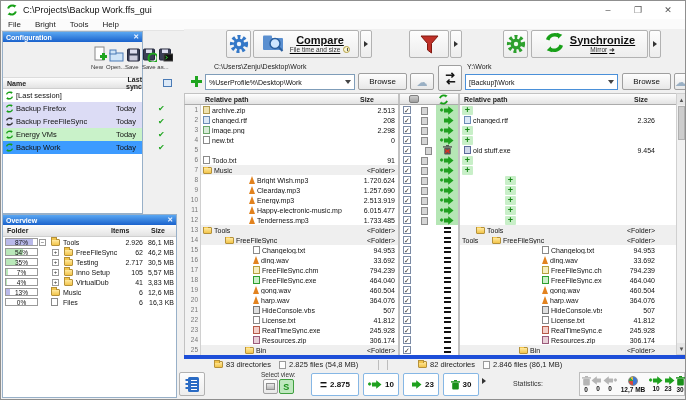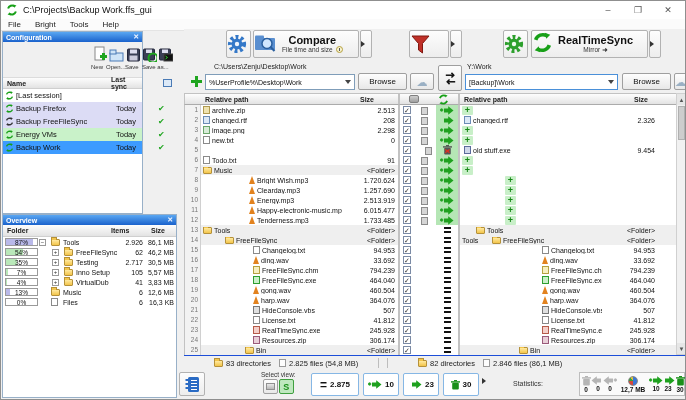--- a/index.html
+++ b/index.html
@@ -54,21 +54,21 @@
 .fi-res{background:#e9cfd8;border-color:#9a5a7a;}
 .fi-gray{background:#d5d5d5;border-color:#8a8a8a;}
 .cone{width:0;height:0;border-left:3.5px solid transparent;border-right:3.5px solid transparent;border-bottom:8px solid #e2821e;display:inline-block;flex:none;}
 .cb{width:8px;height:8px;background:#fff;border:1px solid #7a8aa5;font-size:7px;line-height:7px;color:#333;text-align:center;display:inline-block;flex:none;}
 .eq{width:7px;height:6px;border-top:2px solid #111;border-bottom:2px solid #111;display:inline-block;}
 .pie{width:10px;height:10px;border-radius:50%;display:inline-block;background:conic-gradient(#3b76d6 0 50%,#d6483b 50% 75%,#3ba03b 75% 90%,#e0c23b 90%);border:1px solid #888;}
 .clock{width:7px;height:7px;border-radius:50%;background:#f7f3d0;border:1px solid #b5a040;display:inline-block;position:relative;margin-left:3px;flex:none;}
 .clock::after{content:"";position:absolute;left:2.5px;top:1.2px;width:1px;height:2.6px;background:#555;}
 .cathdr{width:10px;height:8px;background:linear-gradient(#cfcfcf,#9f9f9f);border:1px solid #7f7f7f;border-radius:2px;display:inline-block;}
 
-.tbtn{position:absolute;top:29px;height:28px;background:linear-gradient(#fdfdfd,#ededed);border:1px solid #b2b2b2;border-radius:2px;display:flex;align-items:center;}
+.tbtn{position:absolute;top:29px;height:28px;background:linear-gradient(#fdfdfd,#ededed);border:1px solid #b2b2b2;border-radius:2px;display:flex;align-items:center;justify-content:center;text-decoration:underline;}
 .bigtxt{font-size:11px;font-weight:bold;color:#111;line-height:11px;}
 .subtxt{font-size:6.5px;color:#333;display:flex;align-items:center;justify-content:center;line-height:8px;}
 .ddarrow{width:0;height:0;border-left:4px solid #333;border-top:3px solid transparent;border-bottom:3px solid transparent;}
 
 .flabel{font-size:7px;color:#222;}
 .combo{position:absolute;top:73px;height:16px;background:#fff;border:1px solid #7f9db9;font-size:7px;color:#111;display:flex;align-items:center;padding:0 3px;}
 .combo .ca{margin-left:auto;width:0;height:0;border-left:3.5px solid transparent;border-right:3.5px solid transparent;border-top:4px solid #444;}
 .btn{position:absolute;top:72px;height:17px;background:linear-gradient(#fdfdfd,#e8e8e8);border:1px solid #9f9f9f;border-radius:2px;font-size:8px;color:#111;display:flex;align-items:center;justify-content:center;}
 .cloudg{font-size:11px;color:#9ab0c4;line-height:10px;}
 
@@ -83,21 +83,21 @@
 .mrow{height:10px;display:flex;align-items:center;position:relative;}
 .mcat{position:absolute;left:21px;}
 .mact{position:absolute;left:36px;right:0;top:0;bottom:0;display:flex;align-items:center;justify-content:center;}
 .mact.green{background:#b5e6b5;}
 .pluscell{width:11px;height:9px;background:#c8efc8;color:#178717;font-size:9px;font-weight:bold;line-height:8px;text-align:center;flex:none;border-radius:1px;}
 .scrollbar{position:absolute;left:675px;top:92px;width:11px;height:262px;background:#f1f1f1;border:1px solid #d0d0d0;}
 .sb-btn{height:11px;display:flex;align-items:center;justify-content:center;font-size:6px;color:#555;background:#e6e6e6;}
 .sb-thumb{position:absolute;top:12px;left:1px;right:1px;height:34px;background:#cdcdcd;border:1px solid #b0b0b0;}
 .sb-down{position:absolute;bottom:0;left:0;right:0;}
 
-.statusbar{left:183px;top:354px;width:503px;height:15px;background:#f0f0f0;display:flex;align-items:center;font-size:7.5px;color:#222;border-top:1px solid #1d4ed8;}
+.statusbar{left:183px;top:354px;width:503px;height:15px;background:#f0f0f0;display:flex;align-items:center;font-size:7.5px;color:#222;border-top:4px solid #1d4ed8;}
 .st-sec{display:flex;align-items:center;height:100%;}
 .st-div{width:1px;height:10px;background:#bdbdbd;margin:0 4px;}
 
 .bottombar{left:176px;top:369px;width:510px;height:29px;background:#f0f0f0;}
 .vbtn{position:absolute;top:3px;height:23px;background:#fff;border:1px solid #86b7e5;border-radius:2px;display:flex;align-items:center;justify-content:center;gap:3px;font-size:8px;font-weight:bold;color:#111;}
 .statbox{position:absolute;left:402px;top:2px;width:106px;height:24px;background:#fafafa;border:1px solid #bdbdbd;display:flex;align-items:center;}
 .stat-item{display:flex;flex-direction:column;align-items:center;justify-content:center;flex:none;}
 .stat-item .v{font-size:6.5px;font-weight:bold;color:#111;line-height:7px;}
 .sash{left:176px;top:30px;width:7px;height:368px;background:#f0f0f0;}
 .toolband{left:183px;top:28px;width:503px;height:64px;background:#f0f0f0;}
@@ -130,21 +130,21 @@
 <div class="abs menubar" id="menubar">
     <span class="menu-item">File</span>
     <span class="menu-item">Bright</span>
     <span class="menu-item">Tools</span>
     <span class="menu-item">Help</span>
   </div>
 
 <div class="abs toolband"></div>
 <div class="abs sash"></div>
 
-<div class="panel" style="left:1px;top:30px;width:141px;height:183px;">
+<div class="panel" style="left:1px;top:30px;width:141px;height:183px;text-align:right;">
   <div class="ptitle">
       <span>Configuration</span>
       <span class="px">✕</span>
     </div>
   <div class="ctoolbar">
     <span class="cbtn" style="left:90px">
         <svg width="13" height="16">
           <rect x="1" y="1" width="9" height="13" fill="#fff" stroke="#888"></rect>
           <rect x="6" y="9" width="7" height="3" fill="#1fa51f"></rect>
           <rect x="8" y="7" width="3" height="7" fill="#1fa51f"></rect>
@@ -407,21 +407,21 @@
 <div class="tbtn" style="left:530px;width:117px;gap:5px">
   <span><svg width="21" height="21" viewBox="0 0 20 20">
         <g fill="none" stroke="#18a018" stroke-width="3.4">
           <path d="M3.5 7.5A7.2 7.2 0 0 1 14 3.6"></path>
           <path d="M16.5 12.5A7.2 7.2 0 0 1 6 16.4"></path>
         </g>
         <path d="M12.2 0.8L17.4 2.6 13.6 6.4z" fill="#18a018"></path>
         <path d="M7.8 19.2L2.6 17.4 6.4 13.6z" fill="#18a018"></path>
       </svg></span>
   <span style="display:flex;flex-direction:column;align-items:center">
-    <span class="bigtxt">RealTimeSync</span>
+    <span class="bigtxt">Synchronize</span>
     <span class="subtxt" style="gap:2px">
         <span>Mirror</span>
         <span style="font-weight:bold">➜</span>
       </span>
   </span>
 </div>
 <div class="tbtn" style="left:648px;width:12px">
     <span class="ddarrow"></span>
   </div>
 

